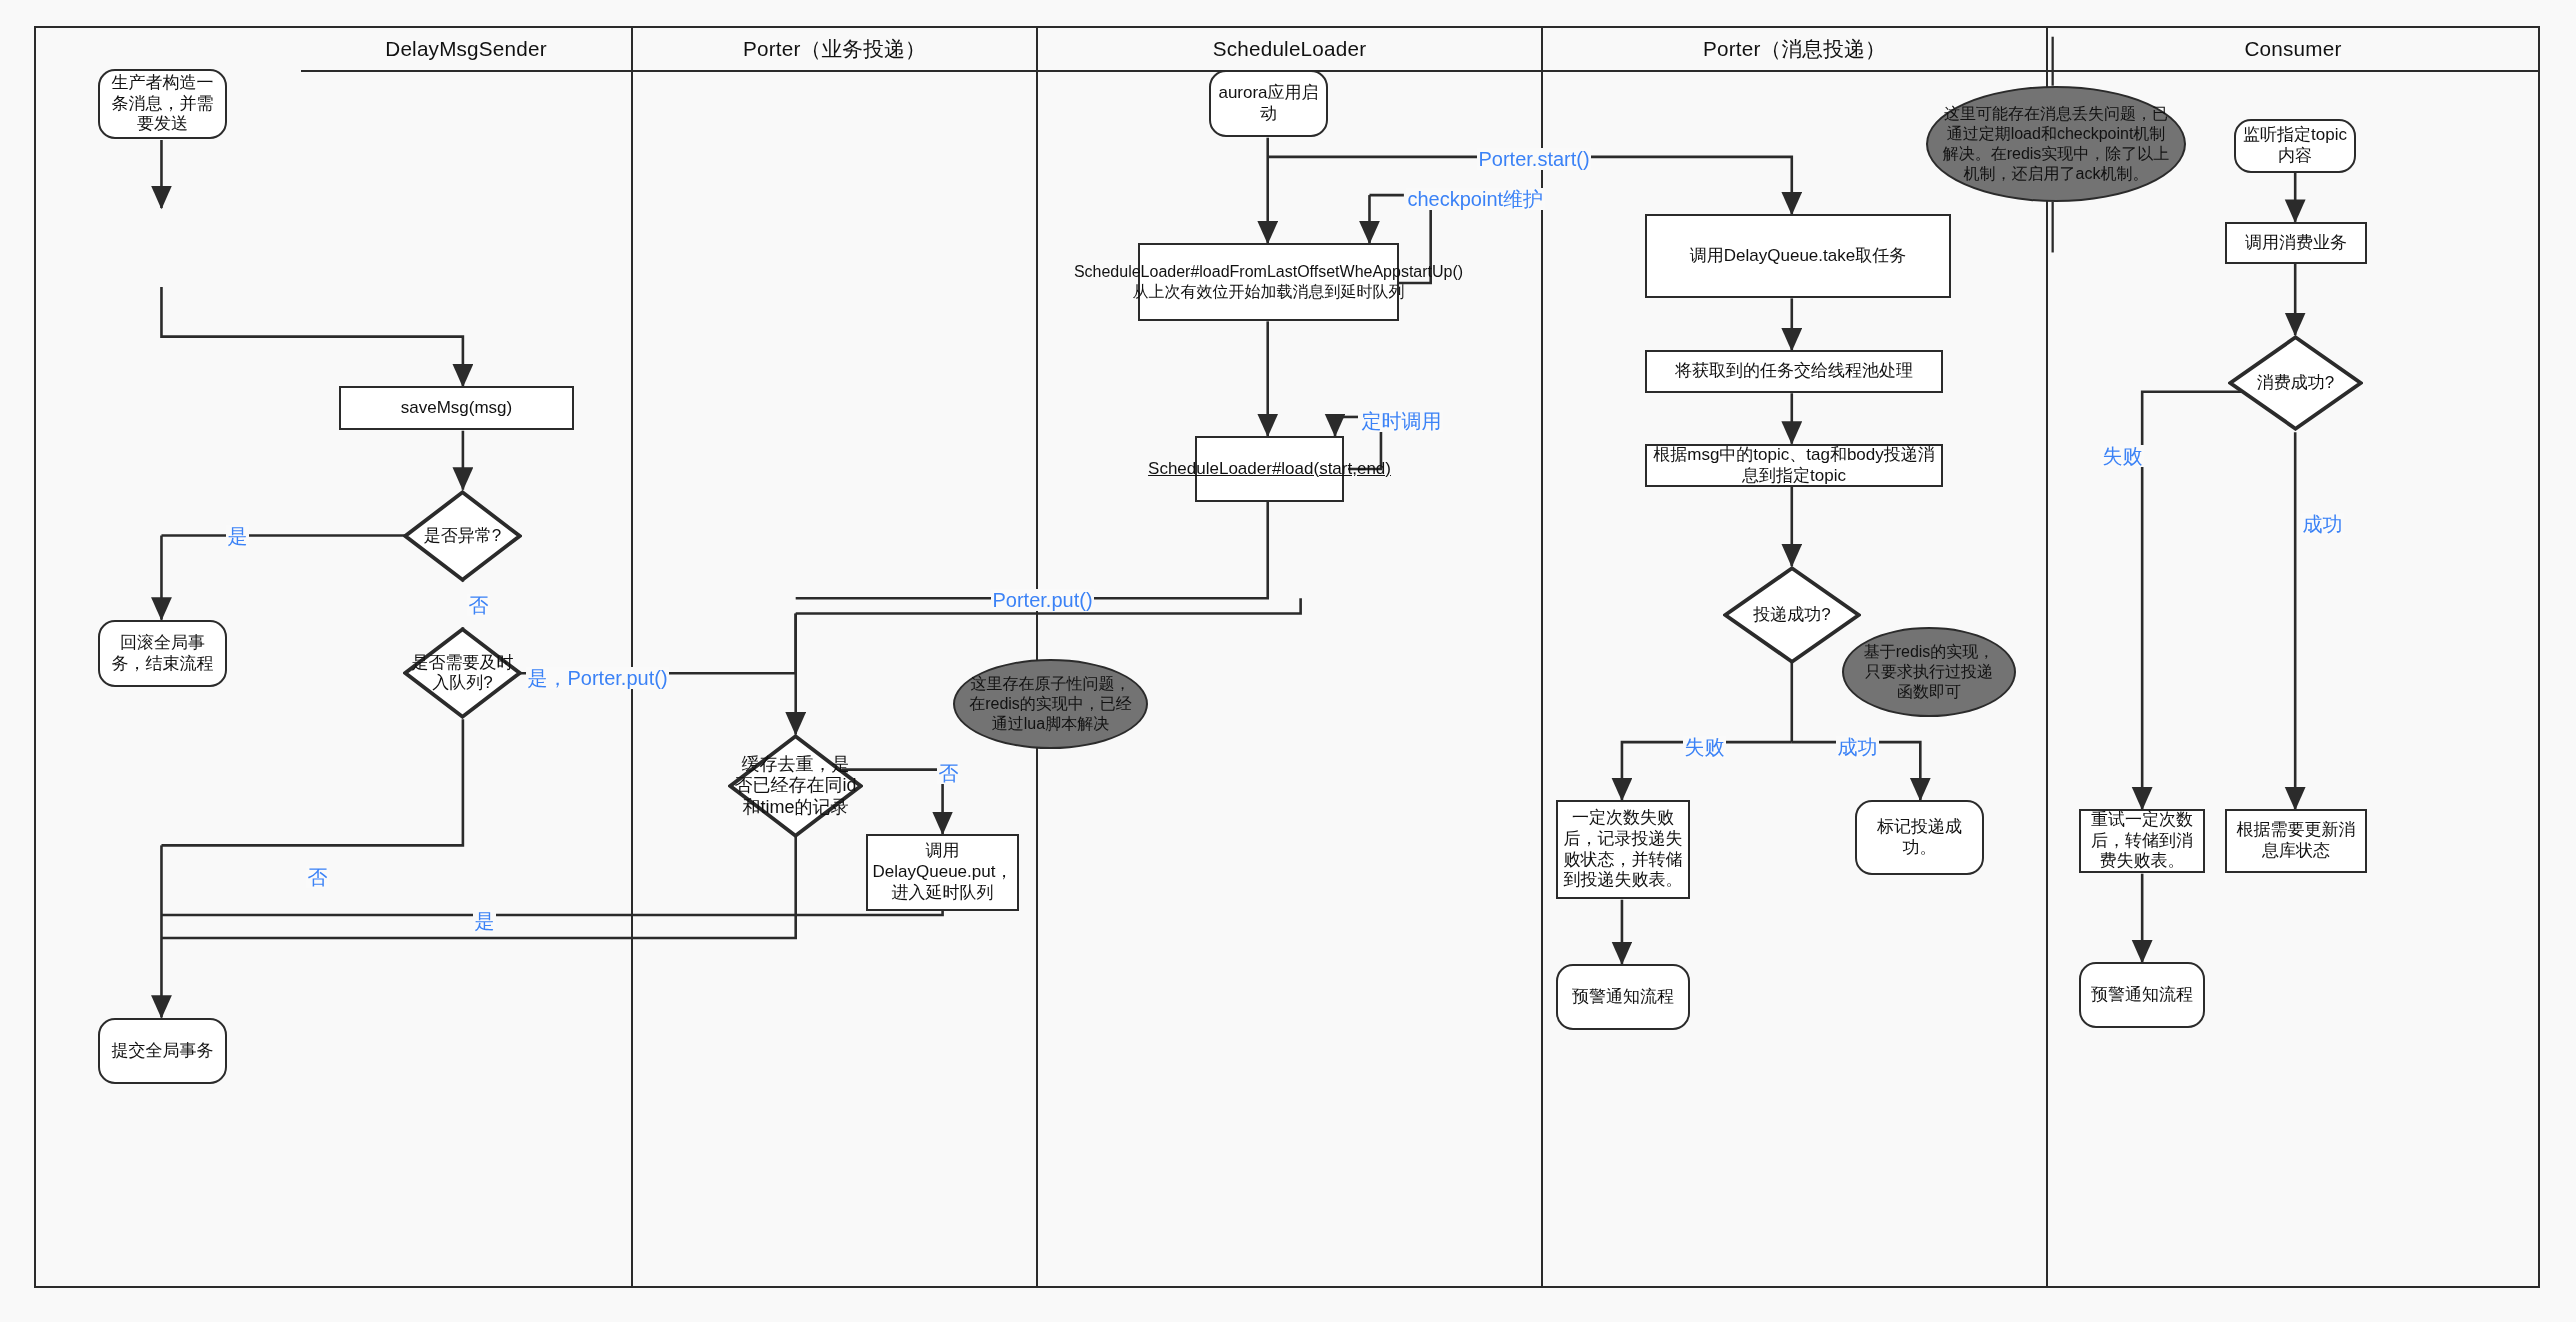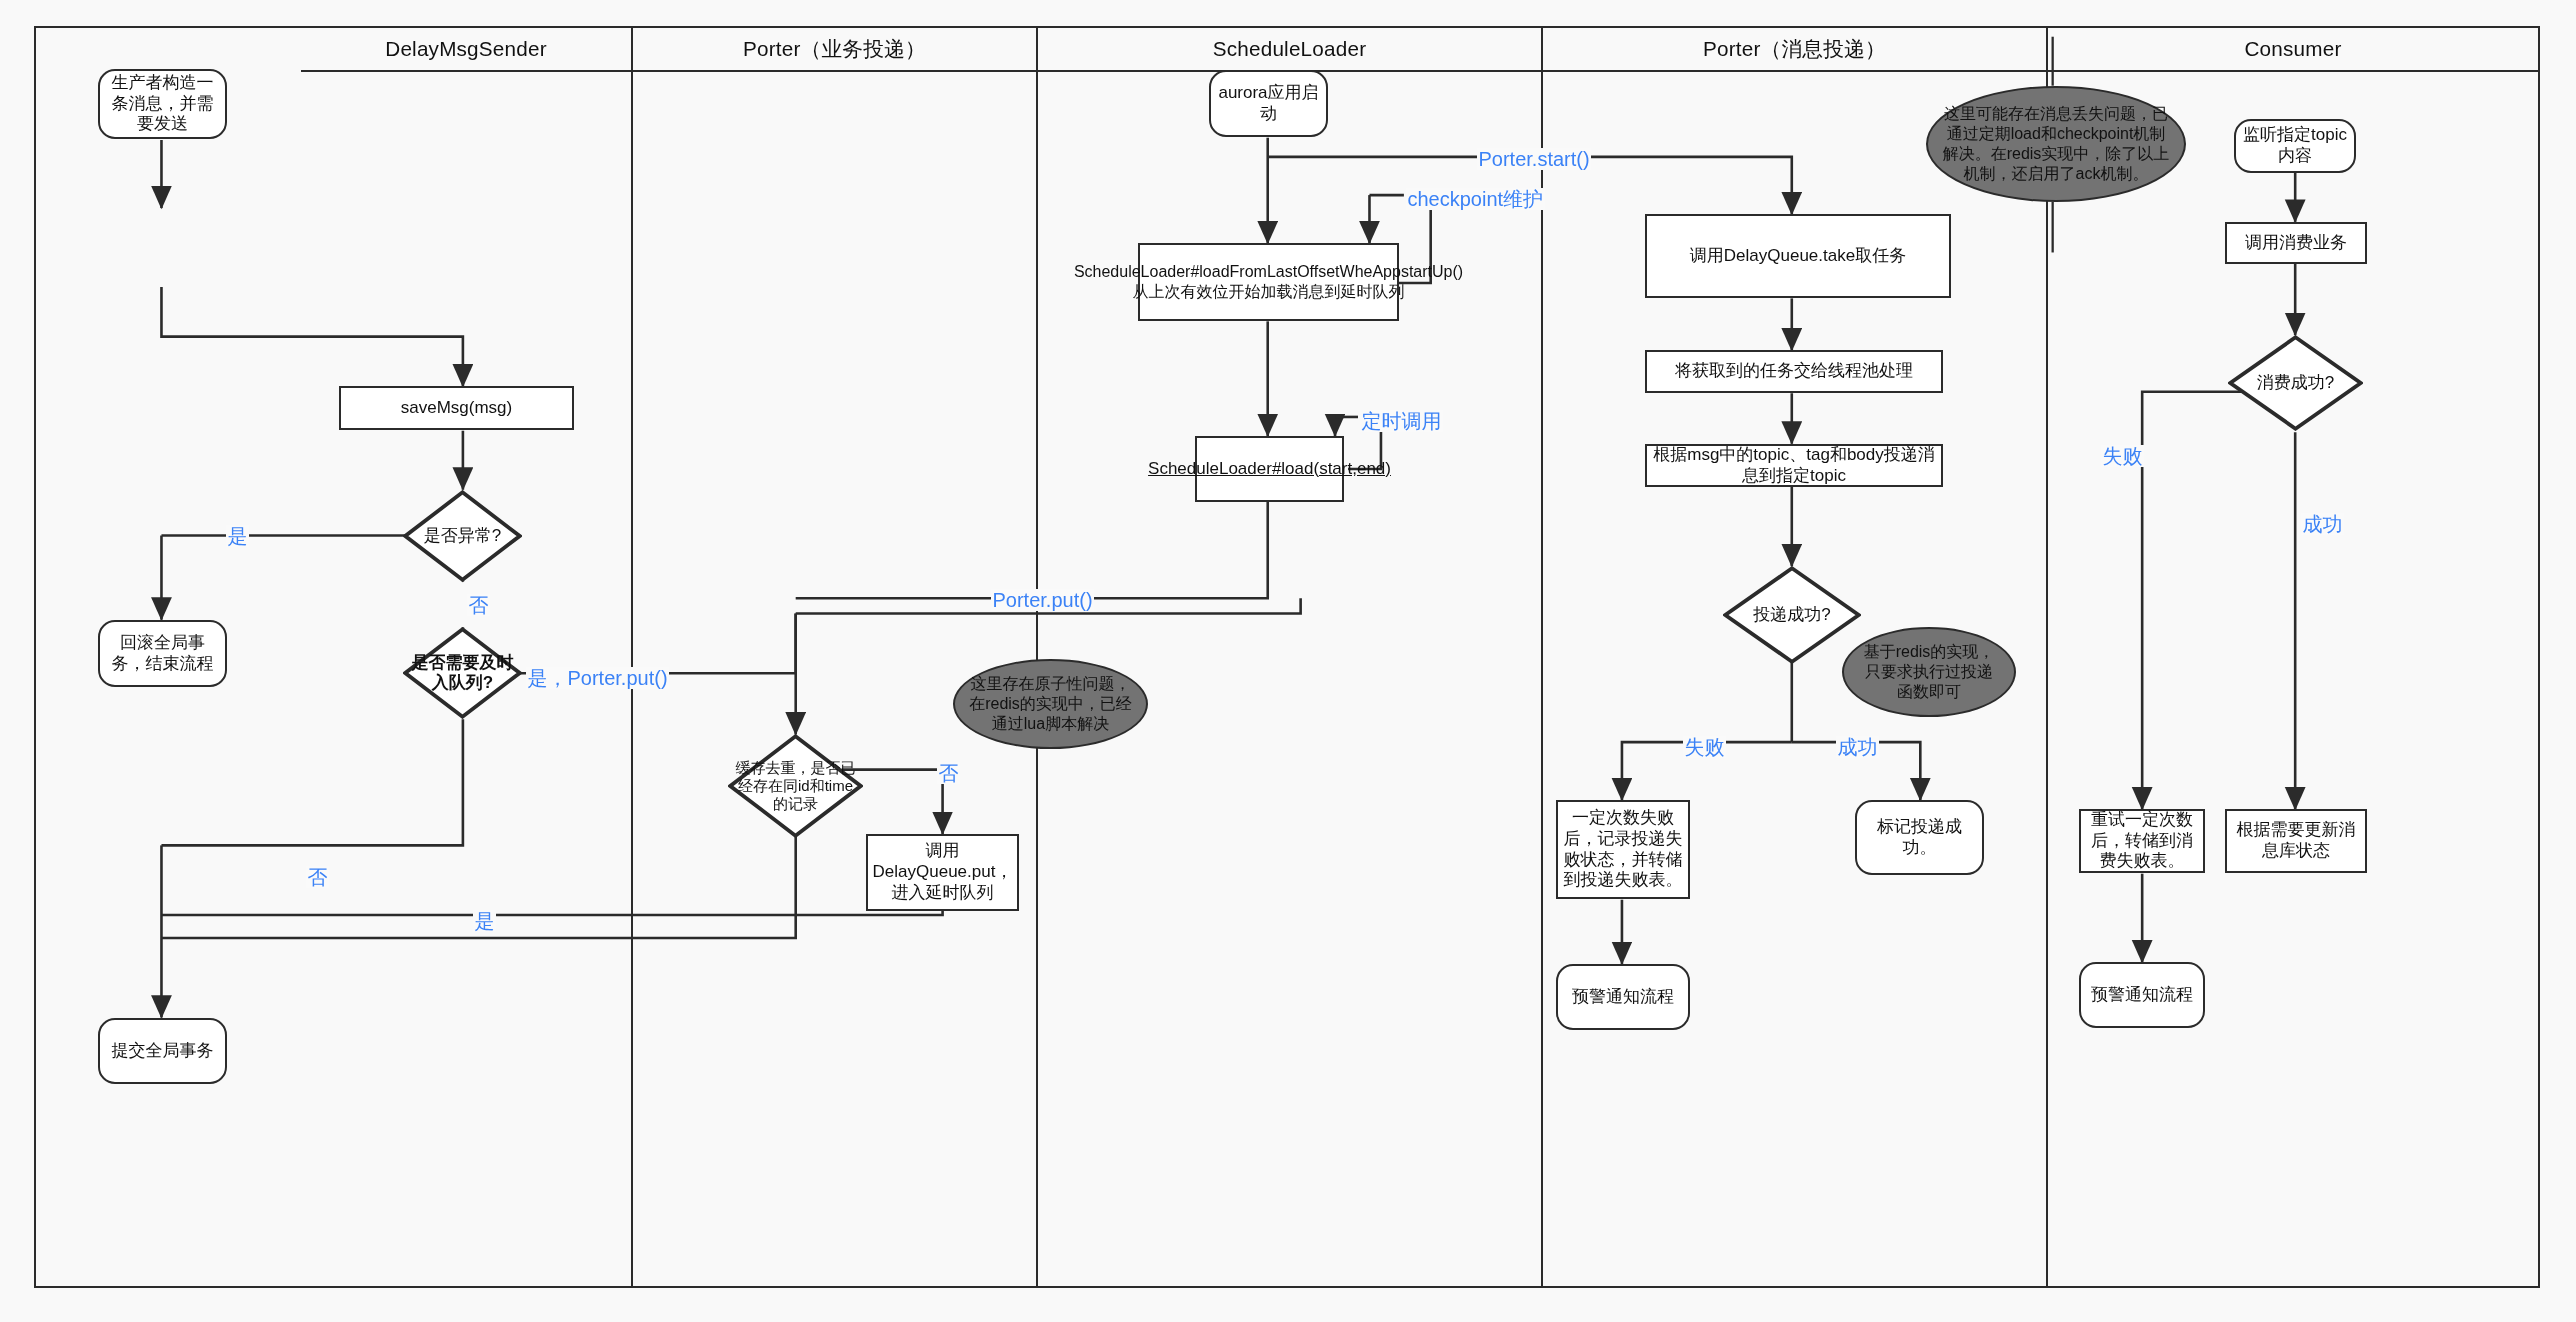--- a/index.html
+++ b/index.html
@@ -131,32 +131,32 @@
 
   <div class="node proc" style="left:339px;top:386px;width:235px;height:44px;">
     <span>saveMsg(msg)</span>
   </div>
   <div class="node diamond" style="left:403px;top:490px;width:119px;height:92px;">
     <svg class="dshape" viewBox="0 0 156 120" preserveAspectRatio="none">
       <polygon points="78,3 153,60 78,117 3,60" fill="#fff" stroke="#2b2b2b" stroke-width="5"></polygon>
     </svg>
     <span class="dlabel">是否异常?</span>
   </div>
-  <div class="node diamond" style="left:403px;top:627px;width:119px;height:92px;font-weight:bold;">
+  <div class="node diamond" style="left:403px;top:627px;width:119px;height:92px;">
     <svg class="dshape" viewBox="0 0 156 120" preserveAspectRatio="none">
       <polygon points="78,3 153,60 78,117 3,60" fill="#fff" stroke="#2b2b2b" stroke-width="5"></polygon>
     </svg>
     <span class="dlabel" style="width:110%;">是否需要及时入队列?</span>
   </div>
 
   <div class="node diamond" style="left:728px;top:734px;width:135px;height:104px;">
     <svg class="dshape" viewBox="0 0 176 136" preserveAspectRatio="none">
       <polygon points="88,3 173,68 88,133 3,68" fill="#fff" stroke="#2b2b2b" stroke-width="5"></polygon>
     </svg>
-    <span class="dlabel" style="width:115%;font-size:15px;">缓存去重，是否已经存在同id和time的记录</span>
+    <span class="dlabel" style="width:115%;font-size:18px;">缓存去重，是否已经存在同id和time的记录</span>
   </div>
   <div class="node proc" style="left:866px;top:834px;width:153px;height:77px;">
     <span>调用DelayQueue.put，进入延时队列</span>
   </div>
   <div class="callout" style="left:953px;top:659px;width:195px;height:90px;">
     <span>这里存在原子性问题，在redis的实现中，已经通过lua脚本解决</span>
   </div>
 
   <div class="node term" style="left:1209px;top:70px;width:119px;height:67px;">
     <span>aurora应用启动</span>

